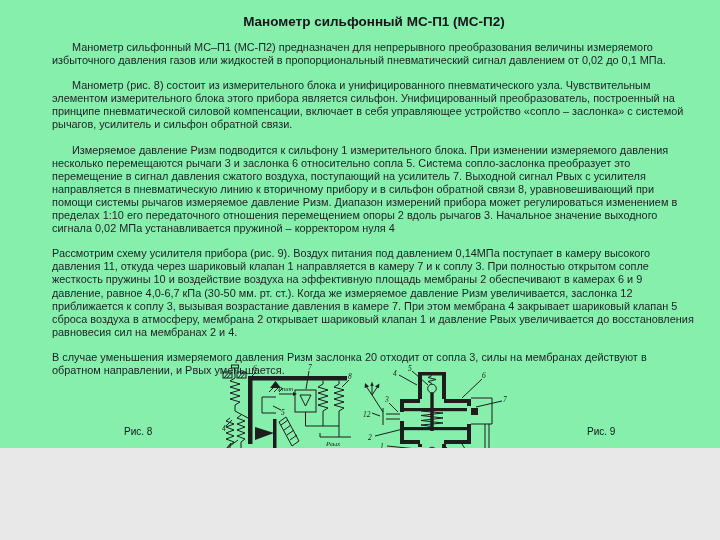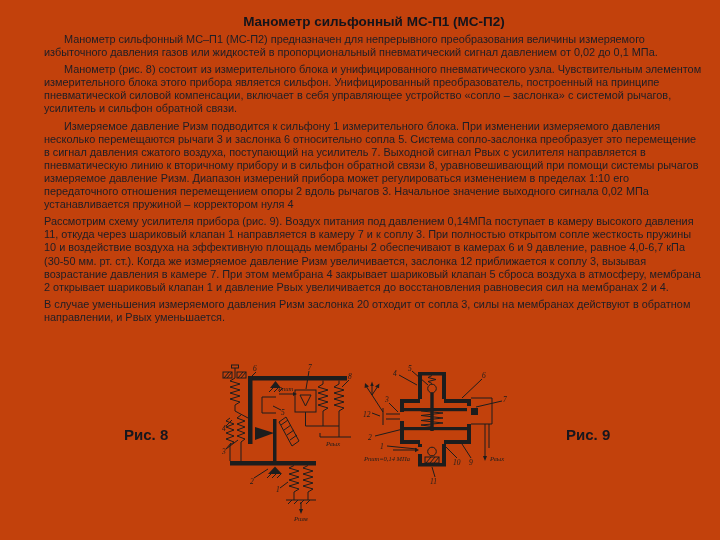--- a/index.html
+++ b/index.html
@@ -1,27 +1,27 @@
 <!DOCTYPE html>
 <html><head>
 <meta charset="utf-8">
 <style>
   html,body{margin:0;padding:0;background:#e8e8e8;}
   .page{
-    position:relative;width:720px;height:540px;background:#c2410c;
+    position:relative;width:720px;height:448px;background:#86efac;
     font-family:"Liberation Sans",sans-serif;color:#1e1e26;overflow:hidden;
   }
   .text-block{position:absolute;left:40px;top:12px;width:668px;}
   .doc-title{font-size:13.5px;font-weight:bold;text-align:center;margin:2px 0 3px 0;color:#14141b;}
-  .text-block p{margin:4px;font-size:10.9px;line-height:13.1px;text-align:left;}
+  .text-block p{margin:12px;font-size:10.9px;line-height:13.1px;text-align:left;}
   .text-block p.indent{text-indent:20px;}
   .fig{position:absolute;}
-  .fig-caption{position:absolute;font-size:15px;font-weight:700;color:#16161d;}
+  .fig-caption{position:absolute;font-size:10px;font-weight:400;color:#16161d;}
   #cap8{left:124px;top:426px;}
-  #cap9{left:566px;top:426px;text-align:center;}
+  #cap9{left:587px;top:426px;text-align:center;}
   #fig8{left:222px;top:363px;}
   #fig9{left:363px;top:362px;}
   svg{display:block;}
   svg .ink{stroke:#1d1d1d;fill:none;stroke-width:1;}
   svg .thick{fill:#1d1d1d;stroke:none;}
   svg .lbl{font-family:"Liberation Serif",serif;font-style:italic;font-size:7.5px;fill:#1d1d1d;stroke:none;}
   svg .plbl{font-family:"Liberation Serif",serif;font-style:italic;font-size:6.5px;fill:#1d1d1d;stroke:none;}
 </style>
 </head>
 <body>

